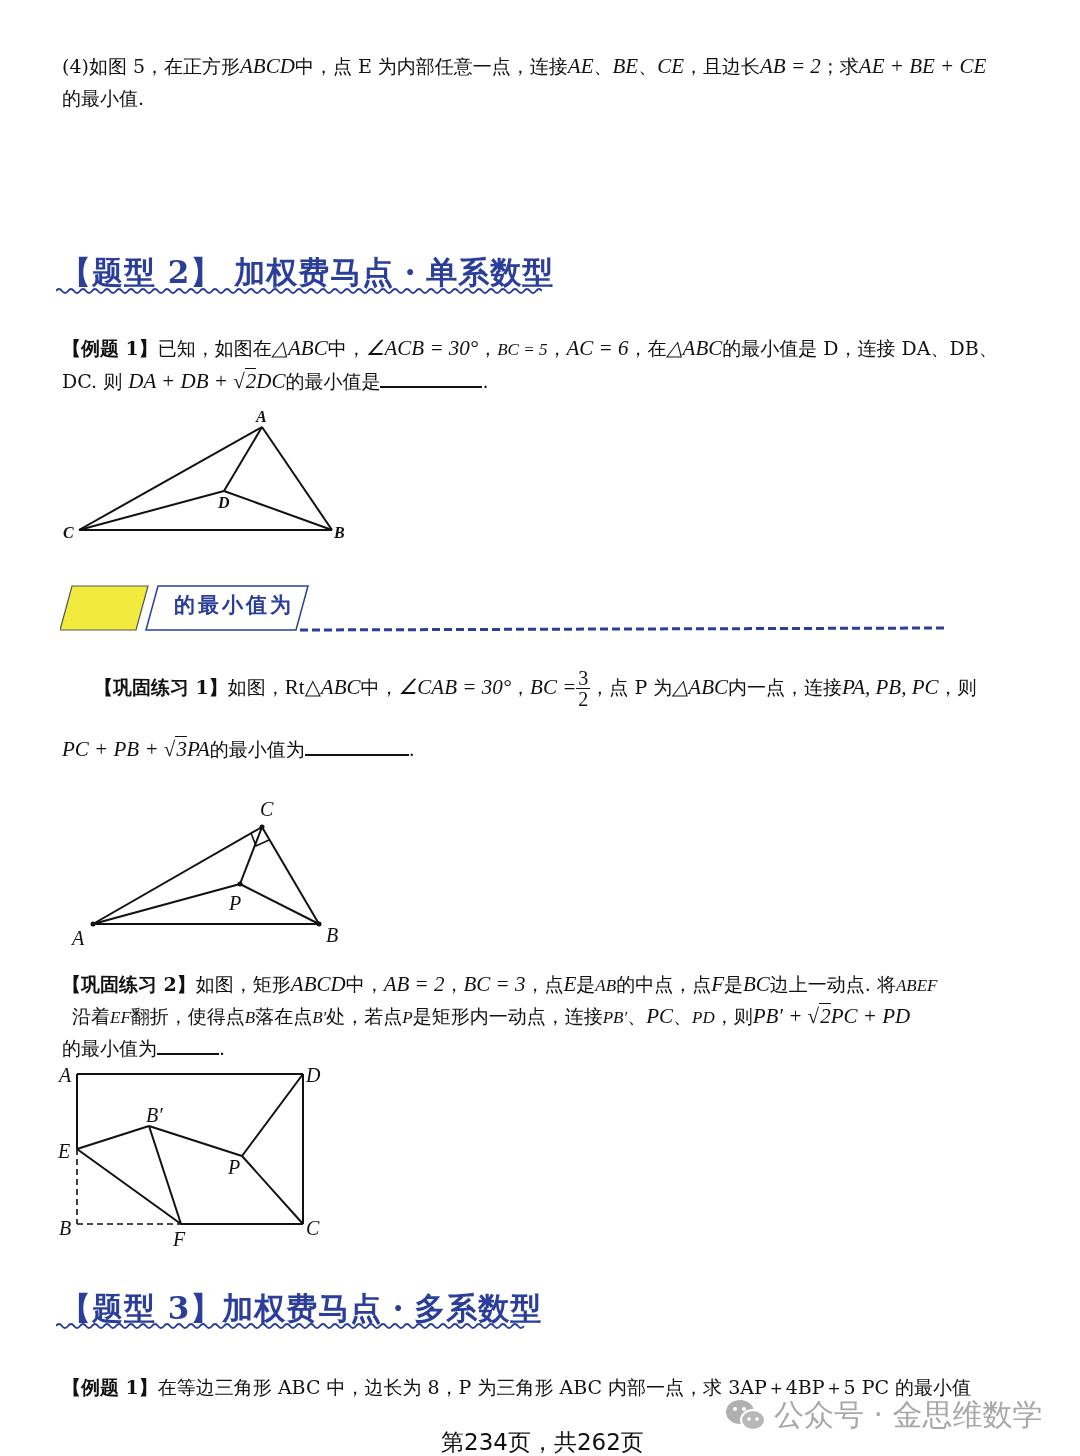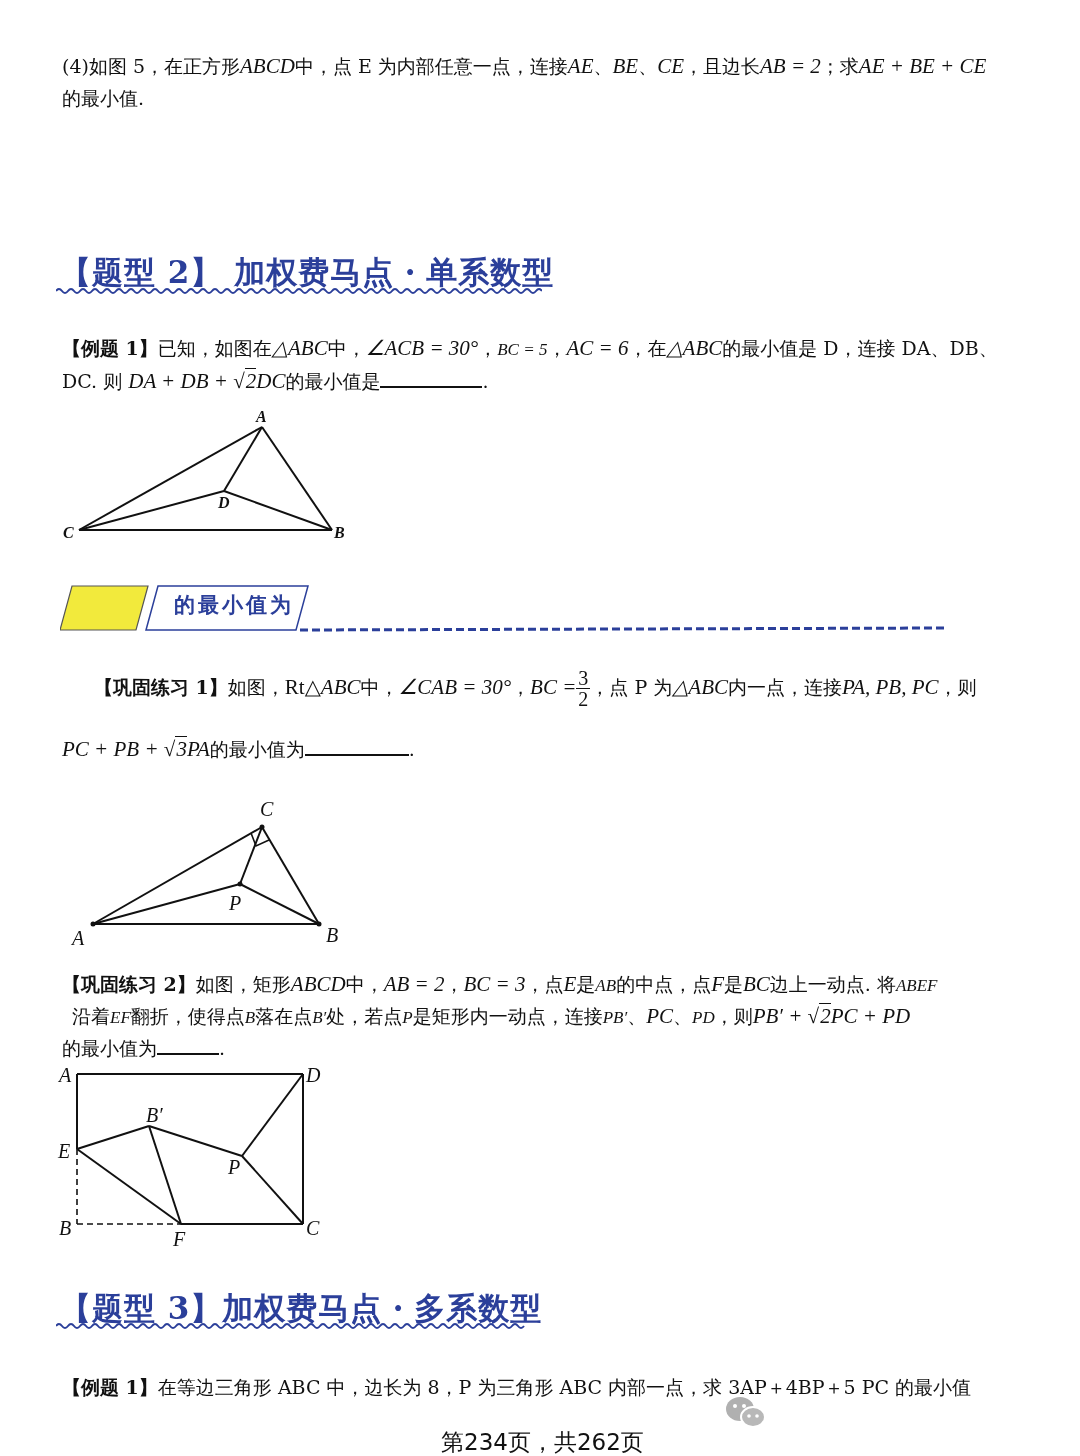--- a/index.html
+++ b/index.html
@@ -148,15 +148,16 @@
 
 <div class="abs" style="left:724px; top:1395px; display:flex; align-items:center;">
   <svg width="44" height="36">
     <ellipse cx="16" cy="14" rx="14" ry="12" fill="#b0b0b0"></ellipse>
     <ellipse cx="29" cy="22" rx="12" ry="10" fill="#b8b8b8" stroke="#fff" stroke-width="2"></ellipse>
     <circle cx="11" cy="11" r="2" fill="#fff"></circle>
       <circle cx="20" cy="11" r="2" fill="#fff"></circle>
     <circle cx="25" cy="21" r="1.8" fill="#fff"></circle>
       <circle cx="33" cy="21" r="1.8" fill="#fff"></circle>
   </svg>
+  <span class="watermark" style="margin-left:6px">公众号 · 金思维数学</span>
 </div>
 
 <div class="abs pagenum" style="left:441px; top:1427px;">第234页，共262页</div>
 
 </body></html>

